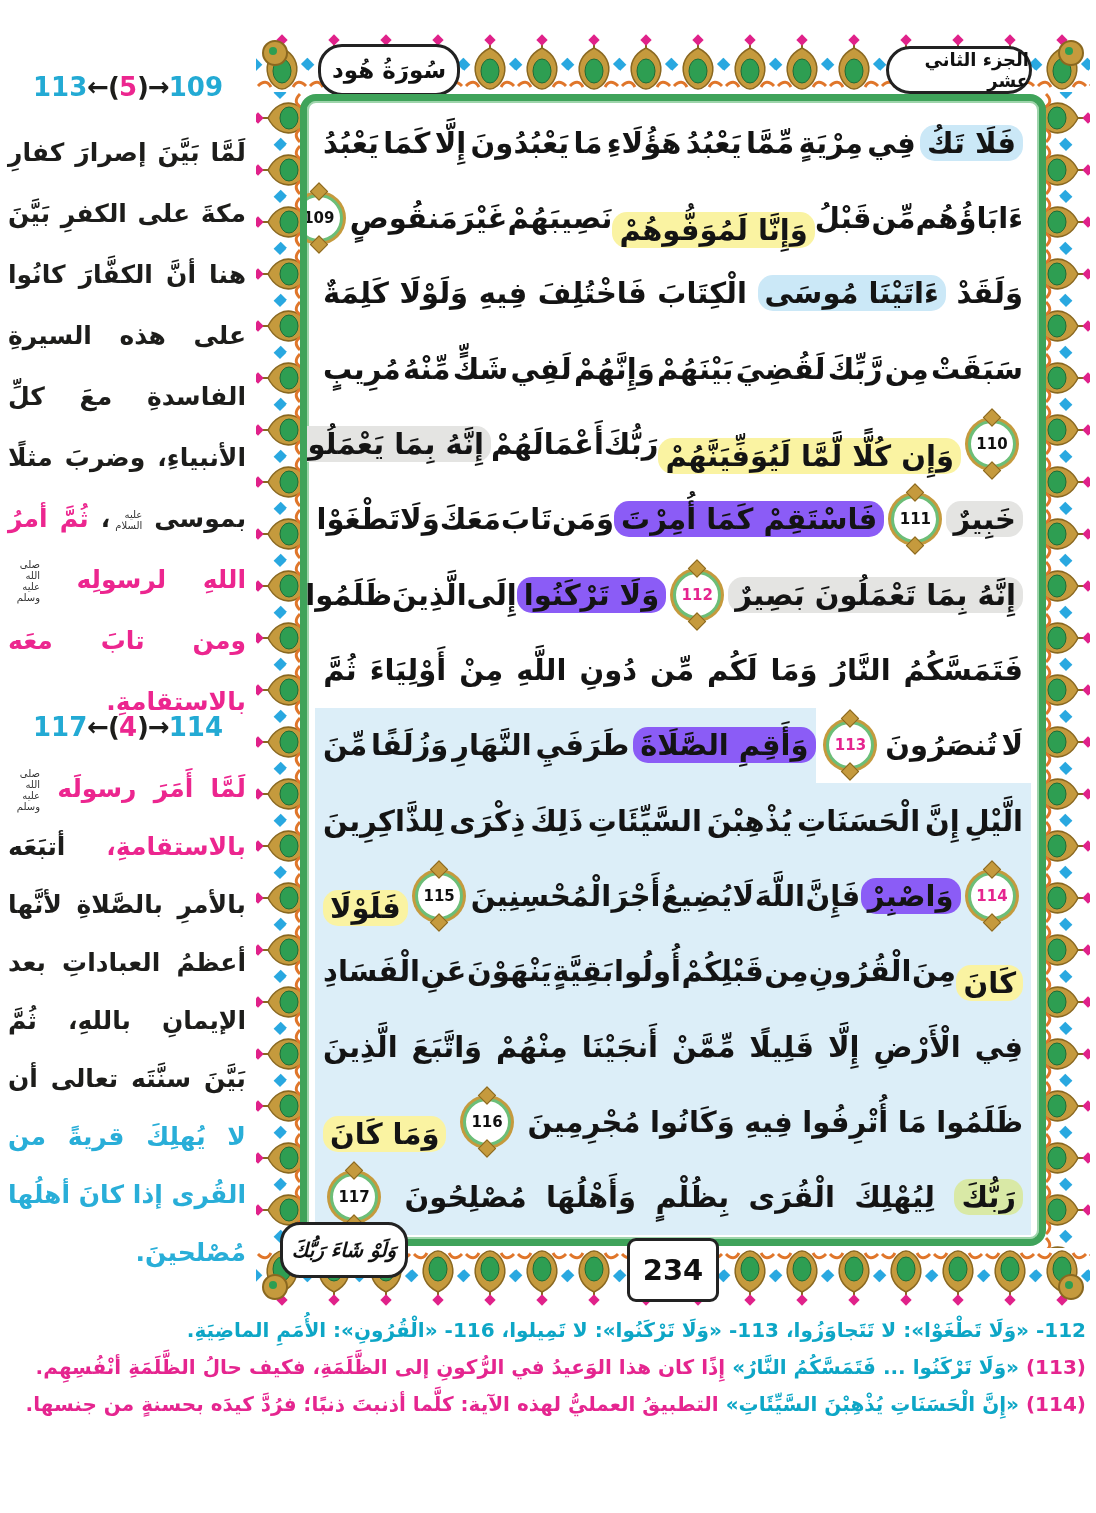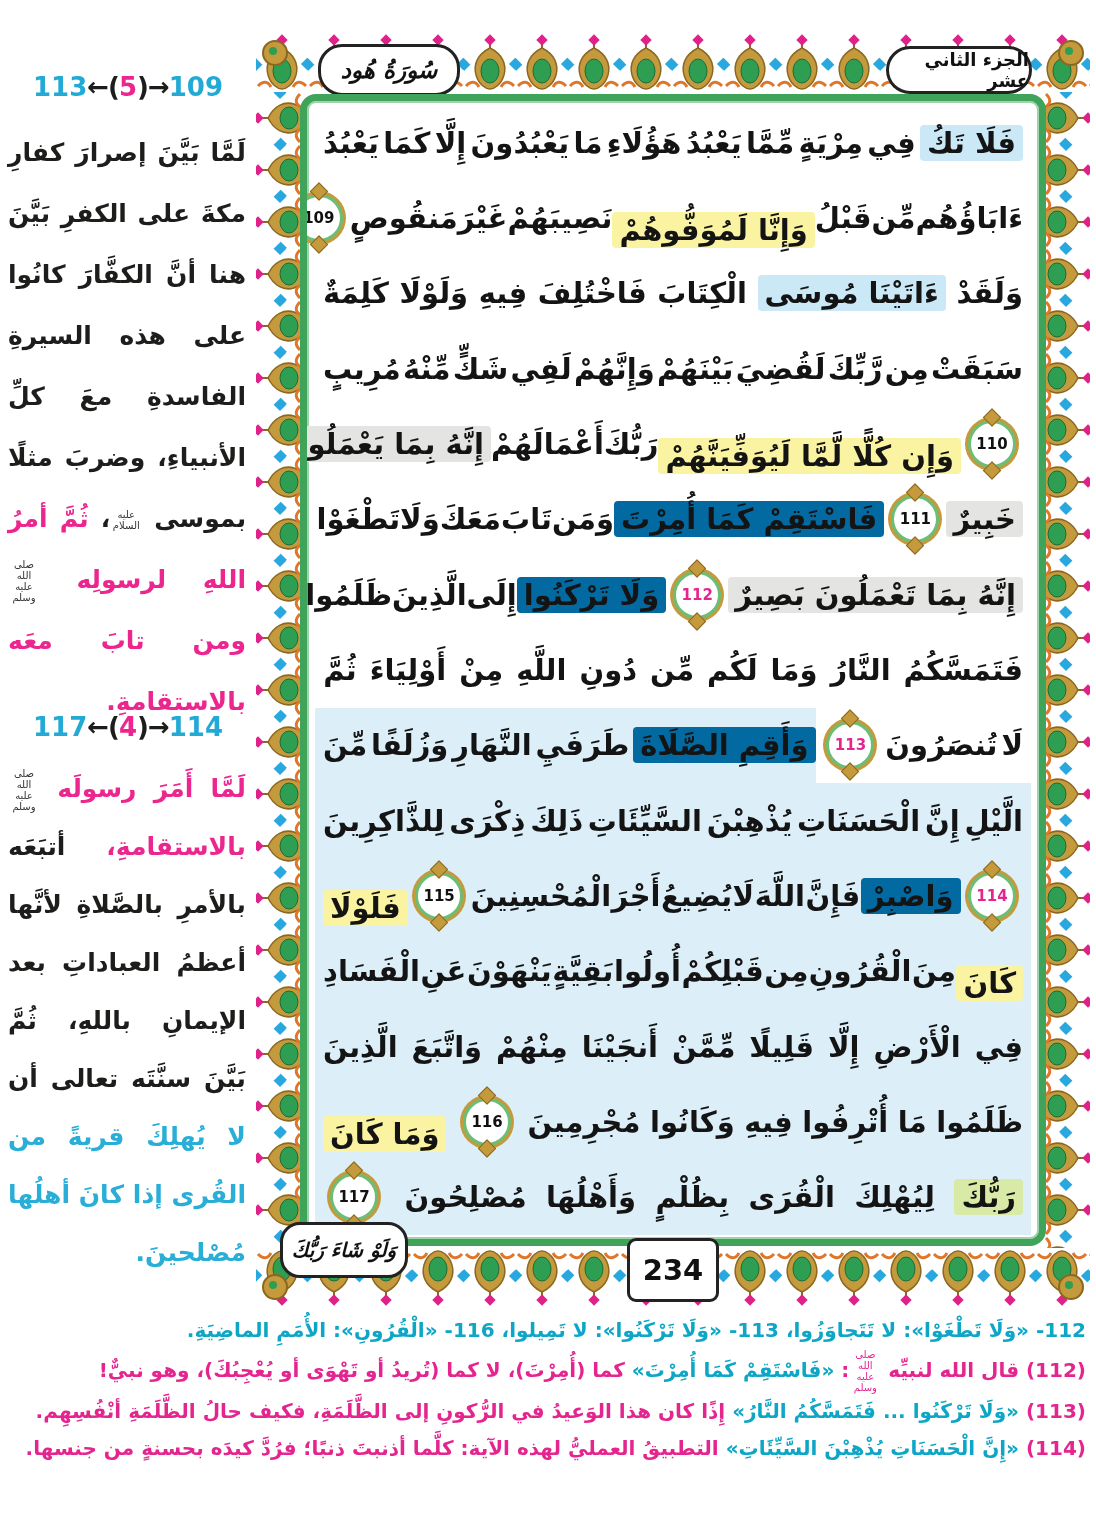--- a/index.html
+++ b/index.html
@@ -8,58 +8,58 @@
 
   
   .sidebar{position:absolute;left:0;top:0;width:252px;height:1310px;}
   .ref{position:absolute;left:18px;width:220px;text-align:center;font-size:26px;font-weight:bold;color:#1d1d1b;}
   #ref1{top:72px;} #ref2{top:712px;}
   .rnum{color:#23aad4;} .rcount{color:#ec268f;} .rarrow{color:#1d1d1b;letter-spacing:-1px;}
   .para{position:absolute;left:8px;width:238px;margin:0;direction:rtl;text-align:justify;
         font-size:25px;font-weight:bold;line-height:61px;color:#1d1d1b;}
   #para1{top:122px;} #para2{top:760px;line-height:58px;}
   .c-black{color:#1d1d1b;} .c-pink{color:#ec268f;} .c-teal{color:#29aed8;}
-  .sym{font-size:10px;display:inline-block;width:32px;line-height:1.1;text-align:center;
+  .sym{font-size:10px;display:inline-block;width:32px;line-height:1.1;
        color:#333;vertical-align:middle;font-weight:normal;}
 
   
   .mushaf{position:absolute;left:256px;top:34px;width:834px;height:1272px;}
   .strip{position:absolute;display:block;}
   .strip-top{left:0;top:0;}
   .strip-bottom{left:0;bottom:0;transform:scaleY(-1);}
   .strip-left{left:0;top:58px;}
   .strip-right{right:0;top:58px;transform:scaleX(-1);}
   .corner{position:absolute;width:22px;height:22px;border-radius:50%;background:#c59a3d;
           border:2px solid #8a6820;}
   .corner::after{content:"";position:absolute;left:5px;top:5px;width:8px;height:8px;border-radius:50%;background:#2e9e52;}
   .c-tl{left:6px;top:6px;} .c-tr{right:6px;top:6px;} .c-bl{left:6px;bottom:6px;} .c-br{right:6px;bottom:6px;}
 
   .cartouche{position:absolute;background:#fff;border:3px solid #222;border-radius:24px;
              display:flex;align-items:center;justify-content:center;font-weight:bold;color:#111;
              direction:rtl;}
-  .surah-cart{left:62px;top:10px;width:136px;height:46px;font-size:23px;font-style:italic;}
+  .surah-cart{left:62px;top:10px;width:136px;height:46px;font-size:23px;}
   .juz-cart{right:58px;top:12px;width:140px;height:42px;font-size:18px;text-align:right;}
   .catch-cart{left:24px;top:1188px;width:122px;height:50px;font-size:20px;border-radius:20px;font-style:italic;}
   .pagenum-box{left:50%;transform:translateX(-50%);top:1204px;width:86px;height:58px;
                font-size:29px;border-radius:9px;}
 
   .frame{position:absolute;left:44px;top:60px;width:746px;height:1152px;box-sizing:border-box;
          border:7px solid #3fa35a;border-radius:16px;background:#fff;
          box-shadow:inset 0 0 0 2px #9ed4ab;overflow:hidden;}
   #lines{display:flex;flex-direction:column;height:100%;padding:4px 8px;box-sizing:border-box;}
   .qline{flex:1;display:flex;align-items:center;justify-content:space-between;direction:rtl;
          padding:0 8px;font-weight:bold;font-size:29px;color:#141414;}
   .qline span{white-space:nowrap;}
   .bg-white{background:#fff;}
   .bg-blue{background:#dceef8;}
   .bg-split{background:linear-gradient(to left,#fff 0 30%,#dceef8 30% 100%);}
-  .hl{padding:1px 7px;border-radius:4px;}
+  .hl{padding:1px 7px;border-radius:15px;}
   .hl-blue{background:#cbe8f7;}
   .hl-yellow{background:#faf3a2;margin-top:24px;}
-  .hl-pink{background:#0369a1;}
+  .hl-pink{background:#8b5cf6;}
   .hl-gray{background:#e4e4e2;}
   .hl-green{background:#d9e9a6;}
 
   .vmark{position:relative;width:42px;height:42px;flex:0 0 auto;border-radius:50%;background:#fff;
          border:3px solid #6cbe77;box-shadow:0 0 0 3px #c59a3d;display:inline-flex;
          align-items:center;justify-content:center;margin:0 7px;}
   .vmark::before,.vmark::after{content:"";position:absolute;left:50%;width:11px;height:11px;
          background:#c59a3d;border:1px solid #8a6820;transform:translateX(-50%) rotate(45deg);}
   .vmark::before{top:-12px;} .vmark::after{bottom:-12px;}
   .vnum{font-size:15px;font-weight:bold;color:#111;}
@@ -313,18 +313,17 @@
     <div class="cartouche catch-cart">
       <span>وَلَوْ شَاءَ رَبُّكَ</span>
     </div>
     <div class="cartouche pagenum-box">
       <span>234</span>
     </div>
   </section>
 
   <footer class="footnotes" id="footnotes">
       <div class="fline"><span class="f-teal">112- «وَلَا تَطْغَوْا»: لا تَتَجاوَزُوا، 113- «وَلَا تَرْكَنُوا»: لا تَمِيلوا، 116- «الْقُرُونِ»: الأُمَمِ الماضِيَةِ.</span></div>
-      <div class="fline"><span class="f-magenta">(112) قال الله لنبيِّه </span><span class="f-magenta sym">صلى الله عليه وسلم</span><span class="f-magenta">: </span><span class="f-teal">«فَاسْتَقِمْ كَمَا أُمِرْتَ»</span><span class="f-magenta"> كما (أُمِرْتَ)، لا كما (تُريدُ أو تَهْوَى أو يُعْجِبُكَ)، وهو نبيٌّ!</span></div>
       <div class="fline"><span class="f-magenta">(113) </span><span class="f-teal">«وَلَا تَرْكَنُوا ... فَتَمَسَّكُمُ النَّارُ»</span><span class="f-magenta"> إِذًا كان هذا الوَعيدُ في الرُّكونِ إلى الظَّلَمَةِ، فكيف حالُ الظَّلَمَةِ أنْفُسِهِم.</span></div>
       <div class="fline"><span class="f-magenta">(114) </span><span class="f-teal">«إِنَّ الْحَسَنَاتِ يُذْهِبْنَ السَّيِّئَاتِ»</span><span class="f-magenta"> التطبيقُ العمليُّ لهذه الآية: كلَّما أذنبتَ ذنبًا؛ فرُدَّ كيدَه بحسنةٍ من جنسها.</span></div>
     </footer>
 
 </div>
 
 </body></html>

